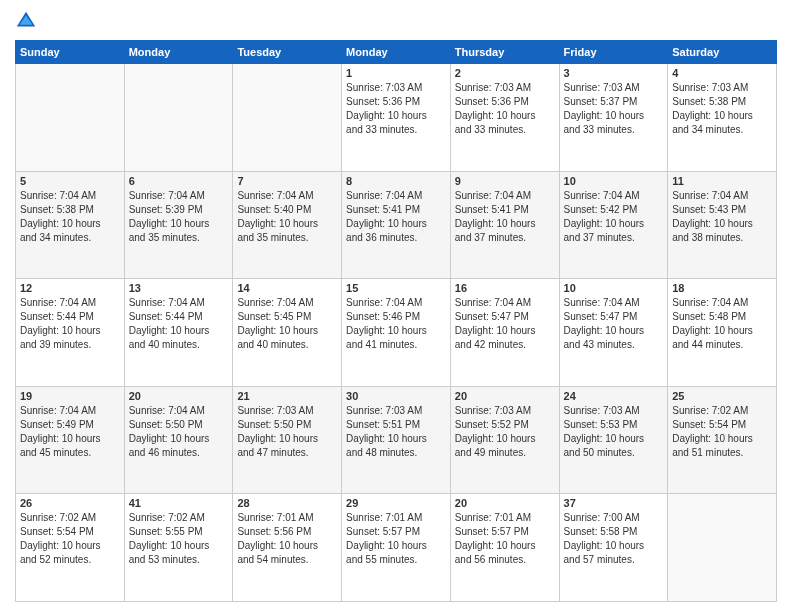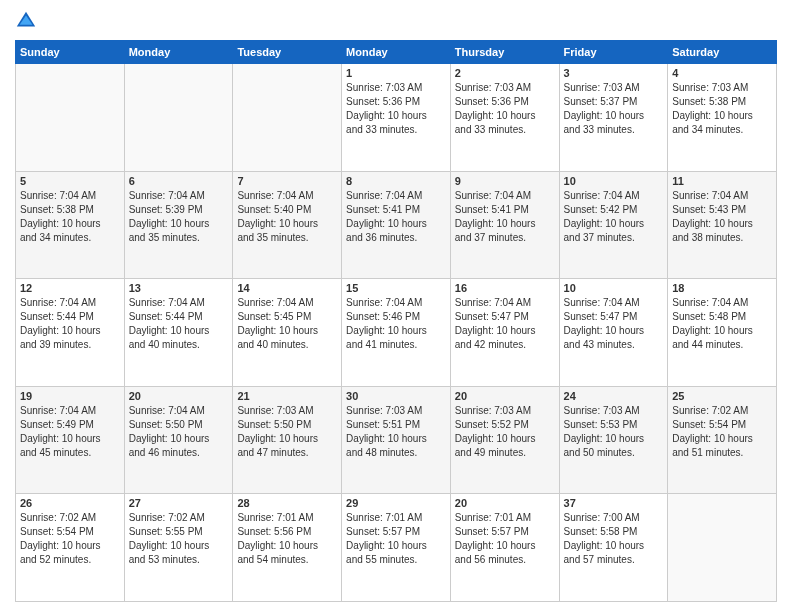--- a/index.html
+++ b/index.html
@@ -327,21 +327,21 @@
         </tr>
         <tr>
           <td>
             <span class="day-number">26</span>
             <div class="day-info" style="white-space: pre-line;">Sunrise: 7:02 AM
 Sunset: 5:54 PM
 Daylight: 10 hours
 and 52 minutes.</div>
           </td>
           <td>
-            <span class="day-number">27</span>
+            <span class="day-number">41</span>
             <div class="day-info" style="white-space: pre-line;">Sunrise: 7:02 AM
 Sunset: 5:55 PM
 Daylight: 10 hours
 and 53 minutes.</div>
           </td>
           <td>
             <span class="day-number">28</span>
             <div class="day-info" style="white-space: pre-line;">Sunrise: 7:01 AM
 Sunset: 5:56 PM
 Daylight: 10 hours

